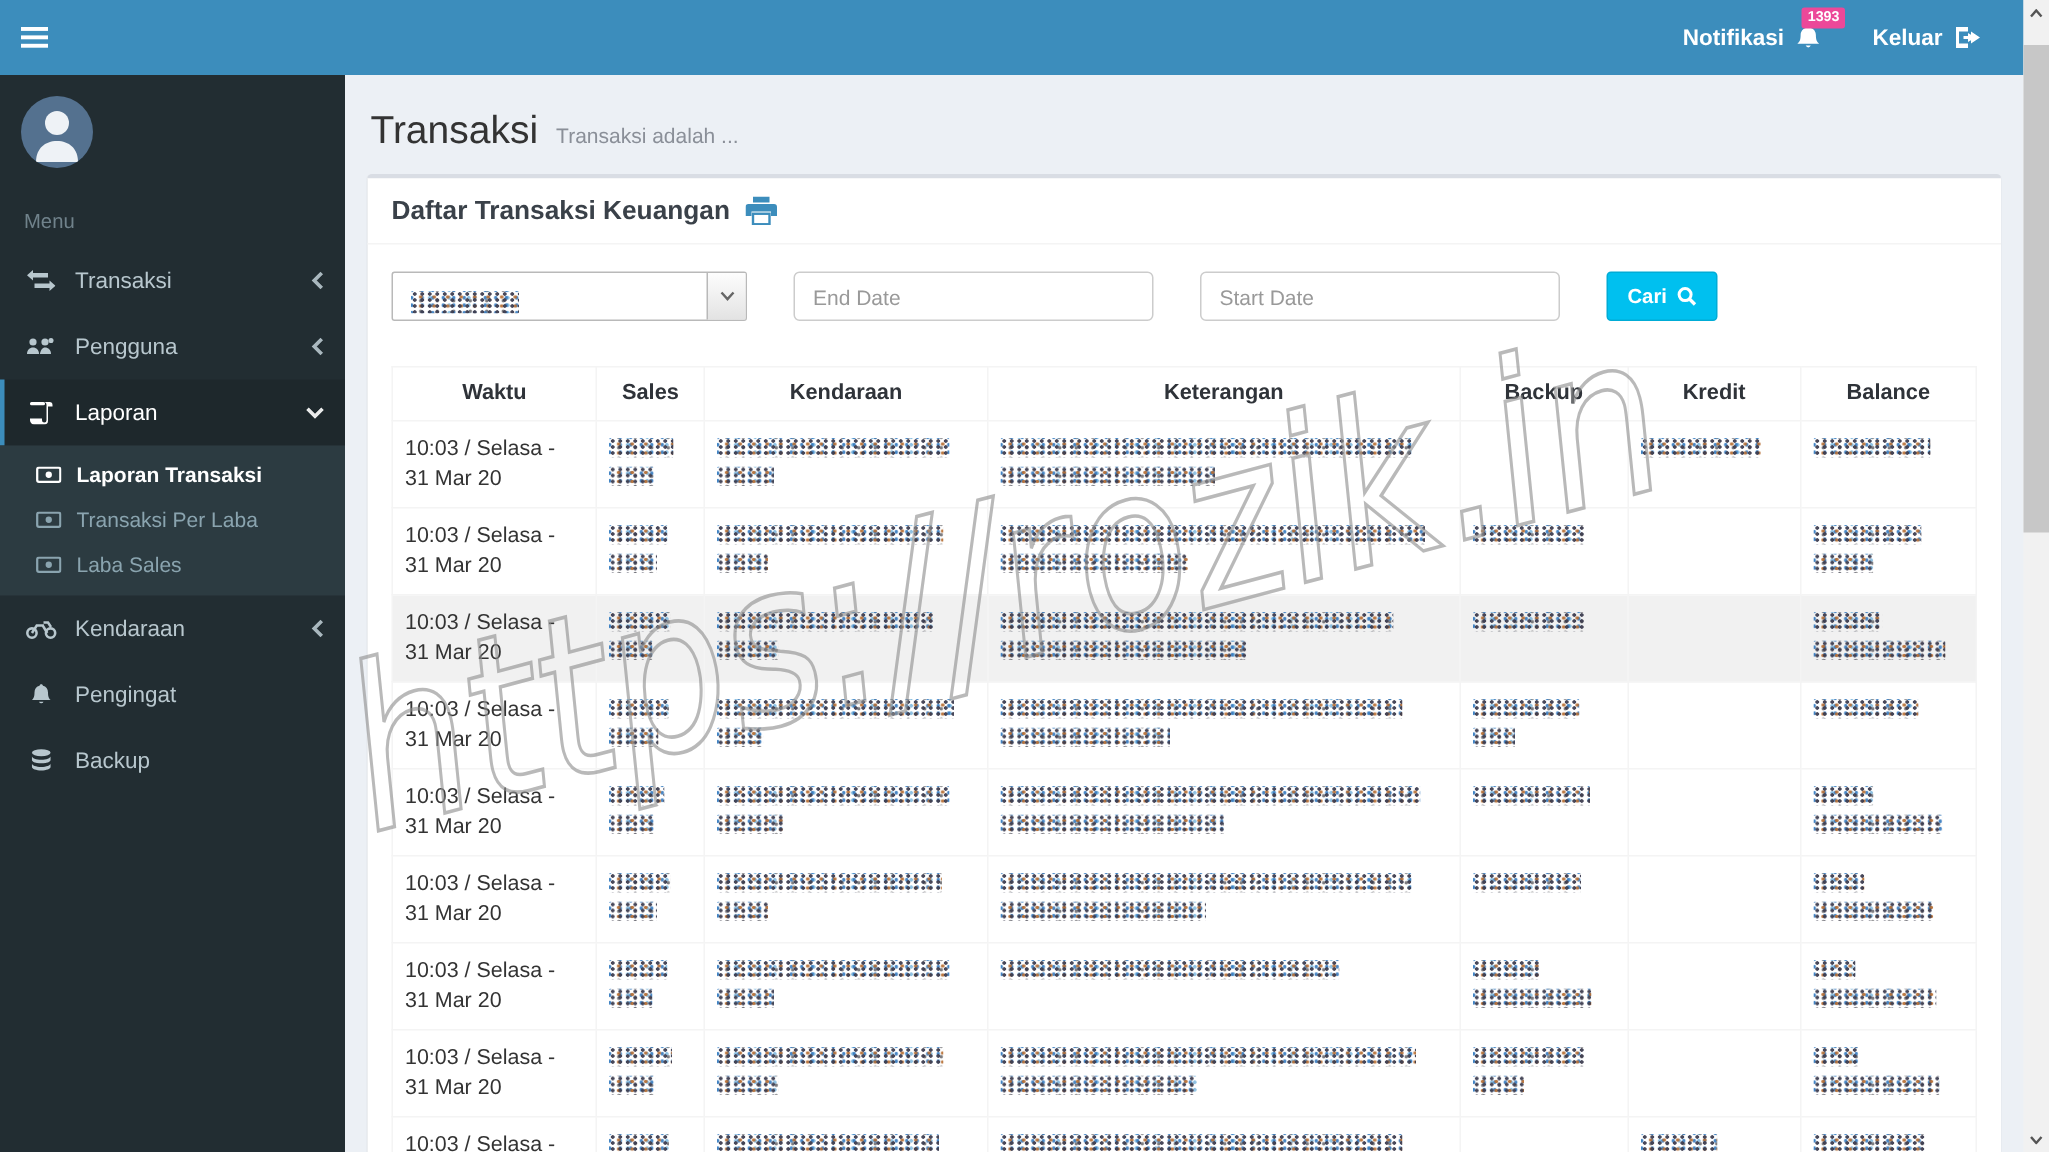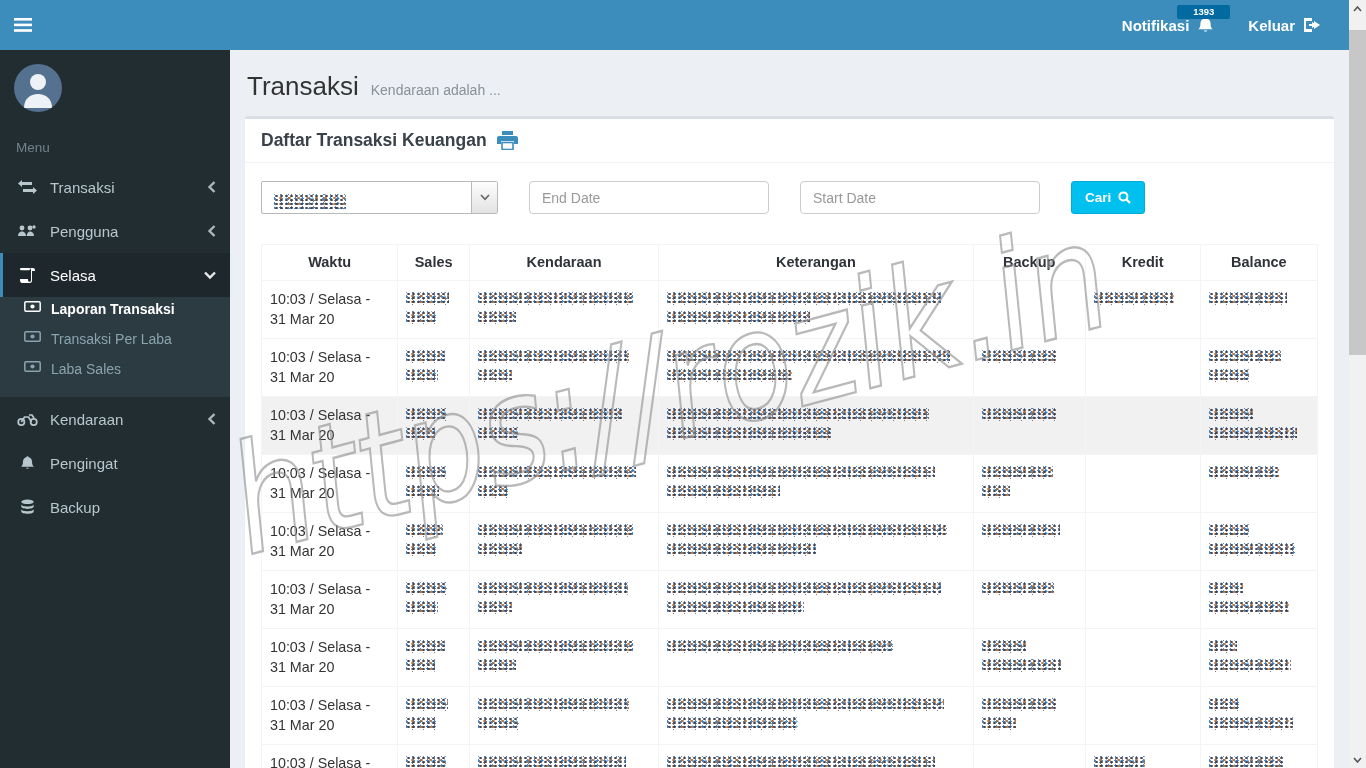--- a/index.html
+++ b/index.html
@@ -28,22 +28,22 @@
     cursor: pointer; background: transparent; border: 0;
   }
   .nav-right {
     margin-left: auto; display: flex; align-items: center; gap: 34px;
     padding-right: 28px; color: #fff; font-size: 15px; font-weight: 600;
   }
   .nav-item { display: flex; align-items: center; gap: 8px; cursor: pointer; }
   .bell-wrap { position: relative; display: inline-flex; }
   .badge {
     position: absolute; top: -11px; right: -16px;
-    background: #0369a1; color: #fff; font-size: 9.5px; font-weight: 700;
-    padding: 1px 16px; border-radius: 2px; line-height: 12px;
+    background: #ec4899; color: #fff; font-size: 9.5px; font-weight: 700;
+    padding: 1px 4px; border-radius: 2px; line-height: 12px;
   }
 
   
   .sidebar {
     position: absolute; top: 50px; left: 0; width: 230px; height: 718px;
     background: #222d32; z-index: 15;
   }
   .user-panel { display: flex; align-items: center; gap: 13px; padding: 14px 14px 16px; }
   .avatar {
     width: 48px; height: 48px; border-radius: 50%; background: #54718f;
@@ -61,21 +61,21 @@
     color: #b8c7ce; font-size: 15px; cursor: pointer;
   }
   .menu-item .mi-icon { width: 22px; display: inline-flex; justify-content: center; color: #b8c7ce; }
   .menu-item .chev { margin-left: auto; opacity: .9; display: inline-flex; }
   .menu-item.active {
     background: #1e282c; border-left-color: #3c8dbc; color: #fff;
   }
   .menu-item.active .mi-icon { color: #fff; }
   .submenu { list-style: none; background: #2c3b41; padding: 4px 0 6px; }
   .submenu-item {
-    display: flex; align-items: flex-start; gap: 9px; height: 30px;
+    display: flex; align-items: center; gap: 9px; height: 30px;
     padding-left: 22px; color: #8aa4af; font-size: 14px; cursor: pointer;
   }
   .submenu-item .mi-icon { width: 20px; display: inline-flex; justify-content: center; }
   .submenu-item.active { color: #fff; font-weight: 700; }
 
   
   .content-wrapper {
     position: absolute; top: 50px; left: 230px; width: 1119px; height: 718px;
     background: #ecf0f5; padding: 15px; overflow: hidden;
   }
@@ -231,21 +231,21 @@
       </span>
     </li>
 
     <li class="menu-item active">
       <span class="mi-icon">
         <svg width="17" height="16" viewBox="0 0 17 16">
           <path d="M3 1h11a2 2 0 0 1 2 2v1h-3v9.5A2.5 2.5 0 0 1 10.5 16H3.8A2.8 2.8 0 0 1 1 13.2V12h8v1.2a1.5 1.5 0 0 0 3 0V3a2 2 0 0 0-2-2z" fill="currentColor"></path>
           <rect x="1" y="1" width="10" height="2.2" rx="1" fill="currentColor"></rect>
         </svg>
       </span>
-      <span>Selasa</span>
+      <span>Laporan</span>
       <span class="chev">
         <svg width="12" height="9" viewBox="0 0 12 9">
             <path d="M1 1.5L6 6.5l5-5" stroke="currentColor" stroke-width="2.4" fill="none"></path>
           </svg>
       </span>
     </li>
 
     <li style="list-style:none">
       <ul class="submenu">
         <li class="submenu-item active">
@@ -313,21 +313,21 @@
         </svg>
       </span>
       <span>Backup</span>
     </li>
   </ul>
 </aside>
 
 <main class="content-wrapper">
   <div class="content-header">
     <h1 class="page-title">Transaksi</h1>
-    <span class="page-subtitle">Kendaraan adalah ...</span>
+    <span class="page-subtitle">Transaksi adalah ...</span>
   </div>
 
   <section class="box">
     <div class="box-header">
       <span class="box-title">Daftar Transaksi Keuangan</span>
       <button class="print-btn">
         <svg width="21" height="19" viewBox="0 0 21 19">
           <rect x="5" y="0" width="11" height="4" fill="currentColor"></rect>
           <path d="M2 5h17a2 2 0 0 1 2 2v6h-4v-3H4v3H0V7a2 2 0 0 1 2-2z" fill="currentColor"></path>
           <rect x="5" y="11.5" width="11" height="7" fill="#fff" stroke="currentColor" stroke-width="1.6"></rect>

